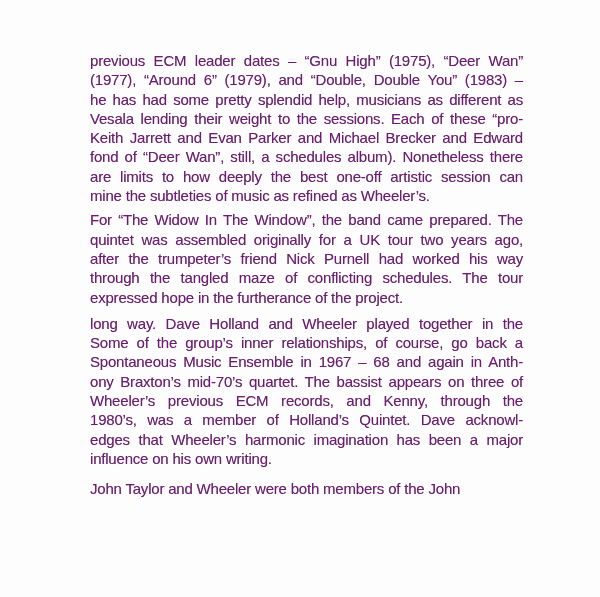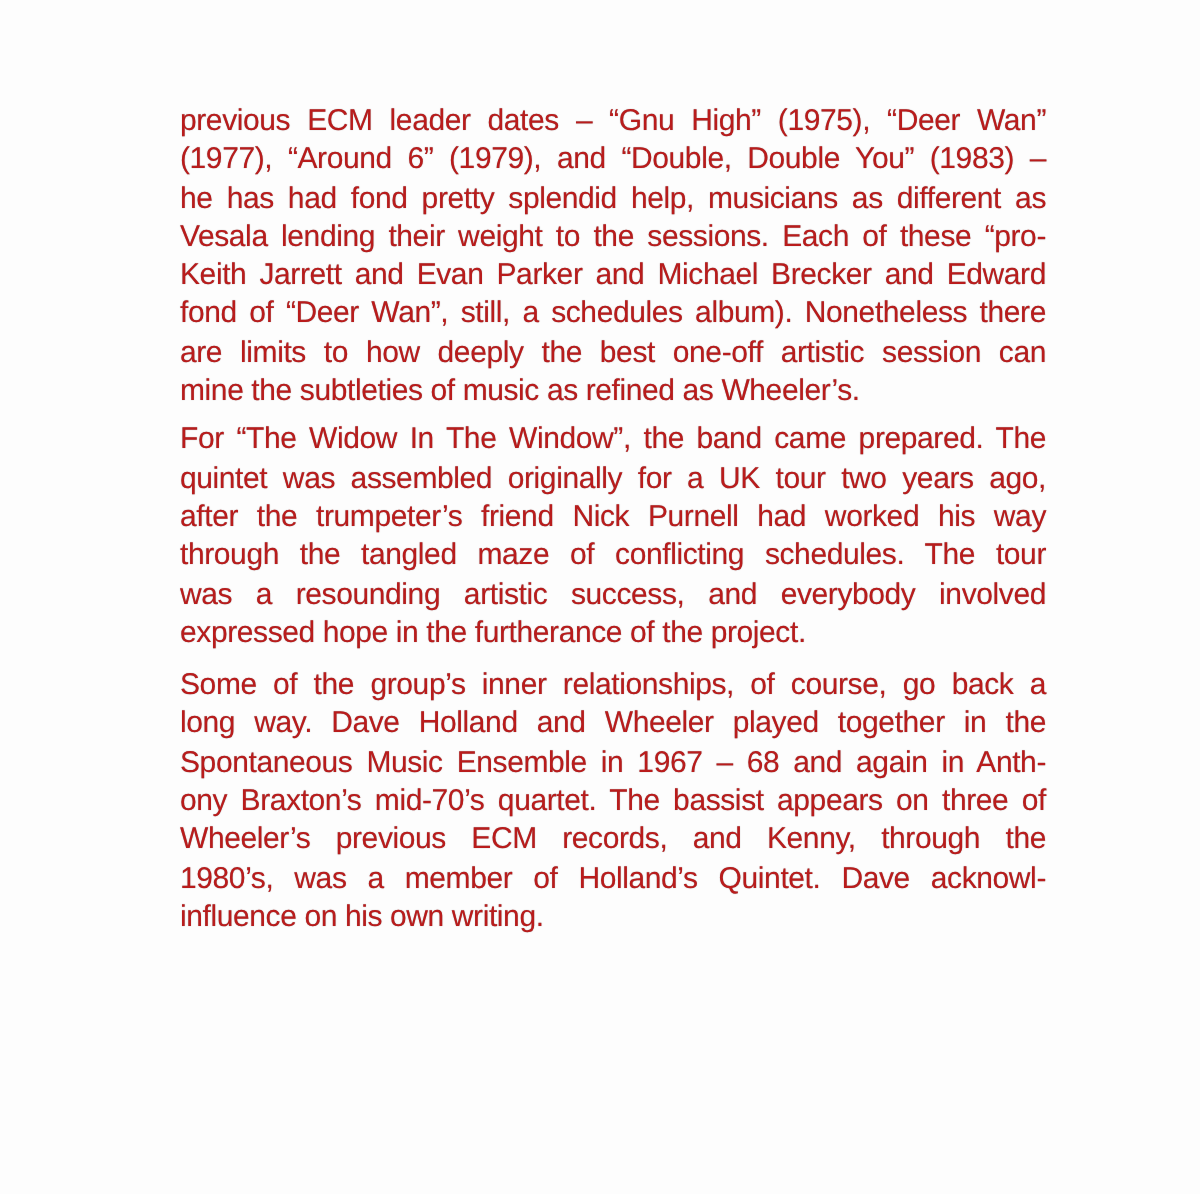--- a/index.html
+++ b/index.html
@@ -40,42 +40,45 @@
     text-align-last: justify;
   }
   .line.last {
     text-align-last: left;
   }
 </style>
 </head>
 <body style="background: rgb(253, 253, 253);">
 
 <div class="page">
-  <div class="notes" style="color: #b91c1c;">
+  <div class="notes" style="color: #701a75;">
       <div class="para">
         <div class="line">previous ECM leader dates – “Gnu High” (1975), “Deer Wan”</div>
         <div class="line">(1977), “Around 6” (1979), and “Double, Double You” (1983) –</div>
-        <div class="line">he has had fond pretty splendid help, musicians as different as</div>
+        <div class="line">he has had some pretty splendid help, musicians as different as</div>
         <div class="line">Vesala lending their weight to the sessions. Each of these “pro-</div>
         <div class="line">Keith Jarrett and Evan Parker and Michael Brecker and Edward</div>
         <div class="line">fond of “Deer Wan”, still, a schedules album). Nonetheless there</div>
         <div class="line">are limits to how deeply the best one-off artistic session can</div>
         <div class="line last">mine the subtleties of music as refined as Wheeler’s.</div>
       </div>
       <div class="para">
         <div class="line">For “The Widow In The Window”, the band came prepared. The</div>
         <div class="line">quintet was assembled originally for a UK tour two years ago,</div>
         <div class="line">after the trumpeter’s friend Nick Purnell had worked his way</div>
         <div class="line">through the tangled maze of conflicting schedules. The tour</div>
-        <div class="line">was a resounding artistic success, and everybody involved</div>
         <div class="line last">expressed hope in the furtherance of the project.</div>
       </div>
       <div class="para">
+        <div class="line">long way. Dave Holland and Wheeler played together in the</div>
         <div class="line">Some of the group’s inner relationships, of course, go back a</div>
-        <div class="line">long way. Dave Holland and Wheeler played together in the</div>
         <div class="line">Spontaneous Music Ensemble in 1967 – 68 and again in Anth-</div>
         <div class="line">ony Braxton’s mid-70’s quartet. The bassist appears on three of</div>
         <div class="line">Wheeler’s previous ECM records, and Kenny, through the</div>
         <div class="line">1980’s, was a member of Holland’s Quintet. Dave acknowl-</div>
+        <div class="line">edges that Wheeler’s harmonic imagination has been a major</div>
         <div class="line last">influence on his own writing.</div>
+      </div>
+      <div class="para">
+        <div class="line last">John Taylor and Wheeler were both members of the John</div>
       </div>
     </div>
 </div>
 
 </body></html>

